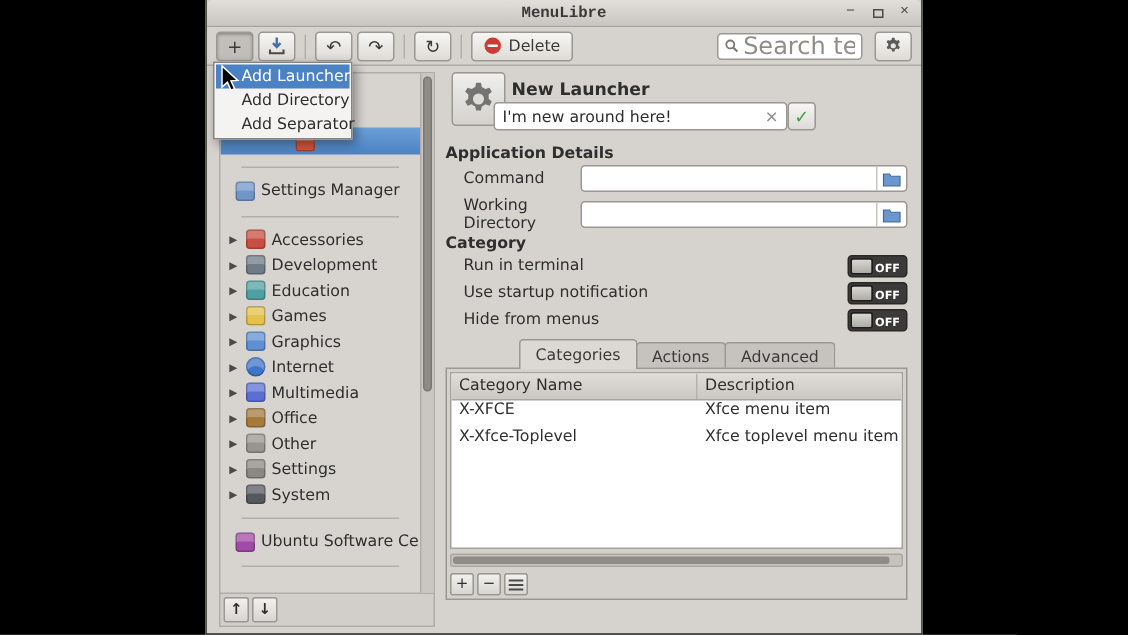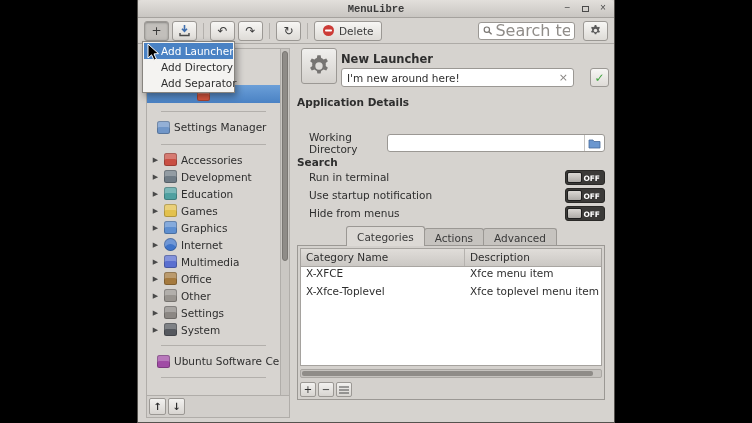--- a/index.html
+++ b/index.html
@@ -75,21 +75,21 @@
           background:linear-gradient(#f2f1ef,#d8d5d1); font-size:10px; font-weight:bold;
           color:#2e2e2e; display:flex; align-items:center; justify-content:center; }
 
   
   .editor { position:absolute; left:155px; top:46px; width:316px; height:372px; }
   .app-icon-btn { position:absolute; left:8px; top:2px; width:36px; height:36px;
                   border:1px solid #9b9894; border-radius:3px;
                   background:linear-gradient(#f0efed,#d4d1cd);
                   display:flex; align-items:center; justify-content:center; }
   .editor-title { position:absolute; left:48px; top:6px; font-size:11.5px; font-weight:bold; color:#2e2e2e; }
-  .name-row { position:absolute; left:48px; top:22px; width:268px; display:flex; gap:16px; align-items:center; }
+  .name-row { position:absolute; left:36px; top:22px; width:215px; display:flex; gap:0; align-items:center; }
   .name-entry { flex:1; height:19px; background:#fff; border:1px solid #9b9894; border-radius:3px;
                 display:flex; align-items:center; padding:0 5px; }
   .name-entry input { flex:1; border:none; outline:none; font-size:10.5px; color:#2e2e2e;
                       font-family:inherit; background:transparent; }
   .clear-x { color:#8a8784; font-size:11px; line-height:1; }
   .ok-btn { width:19px; height:19px; border:1px solid #9b9894; border-radius:3px;
             background:linear-gradient(#f7f6f4,#dedbd7); color:#3fa33f; font-size:12px;
             font-weight:bold; display:flex; align-items:center; justify-content:center; }
   .sec-header { position:absolute; left:4px; font-size:10.5px; font-weight:bold; color:#2e2e2e; }
   .frow { position:absolute; left:16px; width:296px; display:flex; align-items:center; }
@@ -303,33 +303,44 @@
         <div class="name-entry">
           <input type="text" value="I'm new around here!" style="">
           <span class="clear-x">×</span>
         </div>
         <div class="ok-btn">
             <span>✓</span>
           </div>
       </div>
 
       <div class="sec-header" style="top:50px">Application Details</div>
+      <div class="frow" style="top:64px">
+        <span class="flabel">Command</span>
+        <div class="fentry">
+          <input type="text" value="" style="">
+          <span class="folder-btn">
+            <svg width="13" height="11" viewBox="0 0 13 11">
+                <path d="M1 2h4l1 1.5h6V10H1z" fill="#6b97cf" stroke="#46699a" stroke-width="0.8"></path>
+              </svg>
+          </span>
+        </div>
+      </div>
       <div class="frow" style="top:85px">
         <span class="flabel">Working Directory</span>
         <div class="fentry">
           <input type="text" value="" style="">
           <span class="folder-btn">
             <svg width="13" height="11" viewBox="0 0 13 11">
                 <path d="M1 2h4l1 1.5h6V10H1z" fill="#6b97cf" stroke="#46699a" stroke-width="0.8"></path>
               </svg>
           </span>
         </div>
       </div>
 
-      <div class="sec-header" style="top:110px">Search</div>
+      <div class="sec-header" style="top:110px">Category</div>
       <div class="opts">
           <div class="opt-row">
             <span class="opt-label">Run in terminal</span>
             <span class="switch" style="background: rgb(59, 58, 56);">
               <span class="knob"></span>
               <span class="sw-txt">OFF</span>
             </span>
           </div>
           <div class="opt-row">
             <span class="opt-label">Use startup notification</span>

